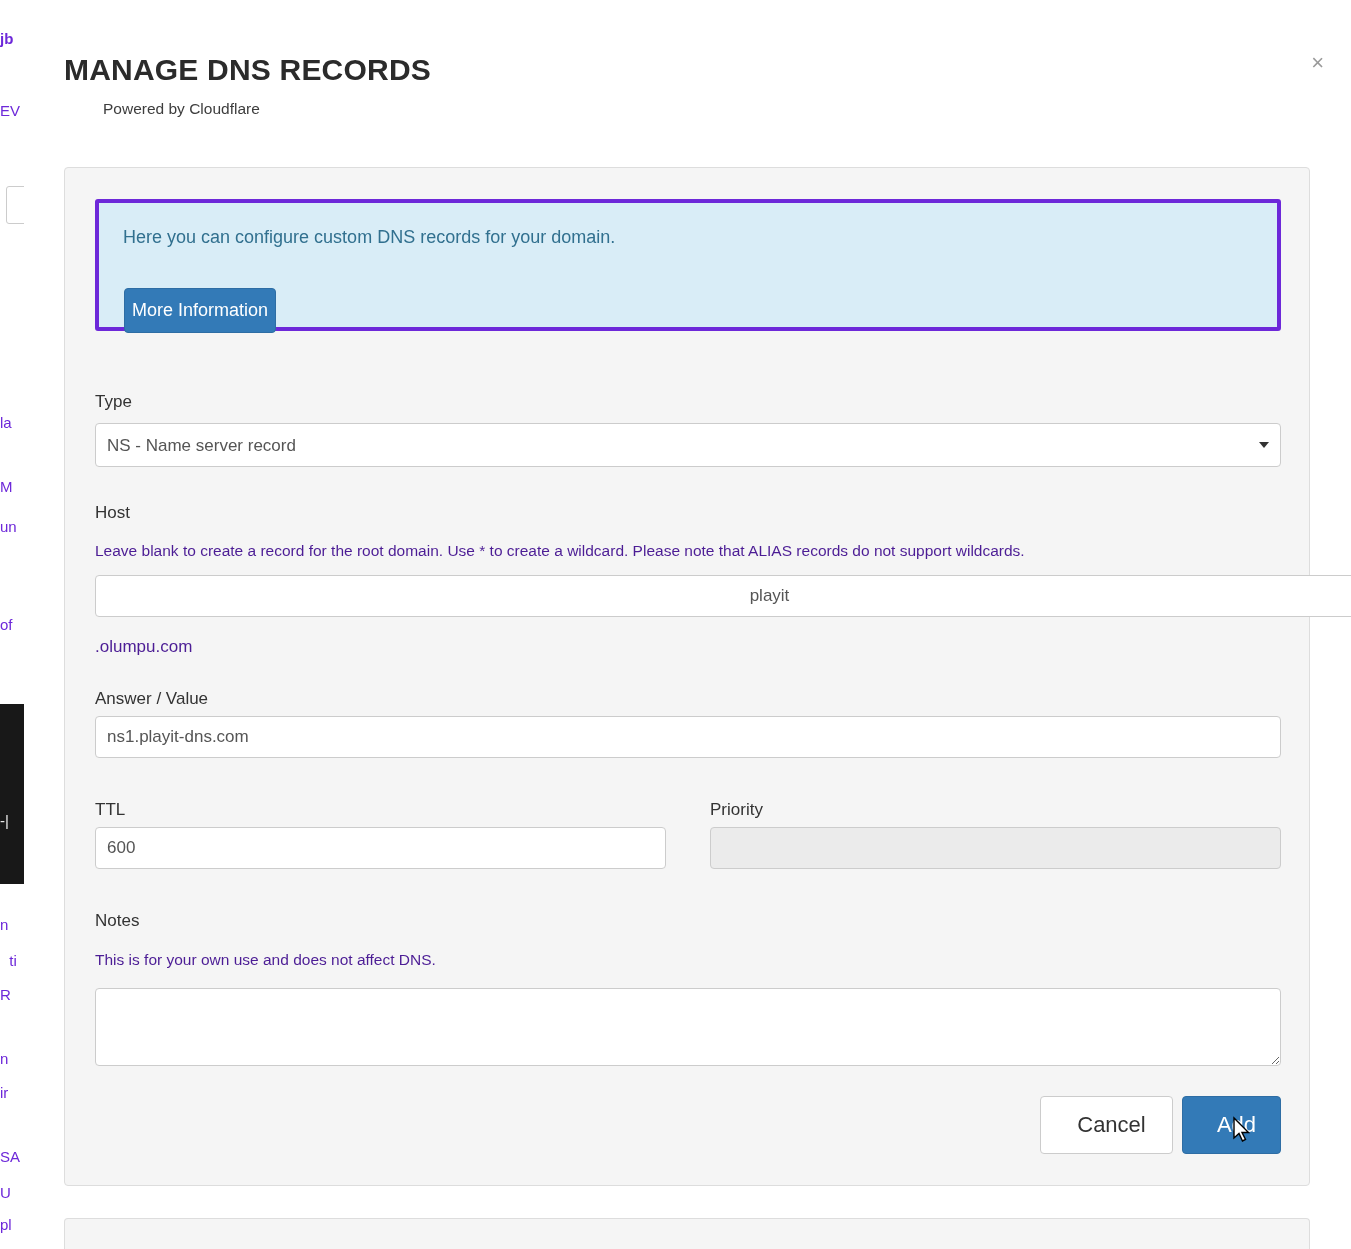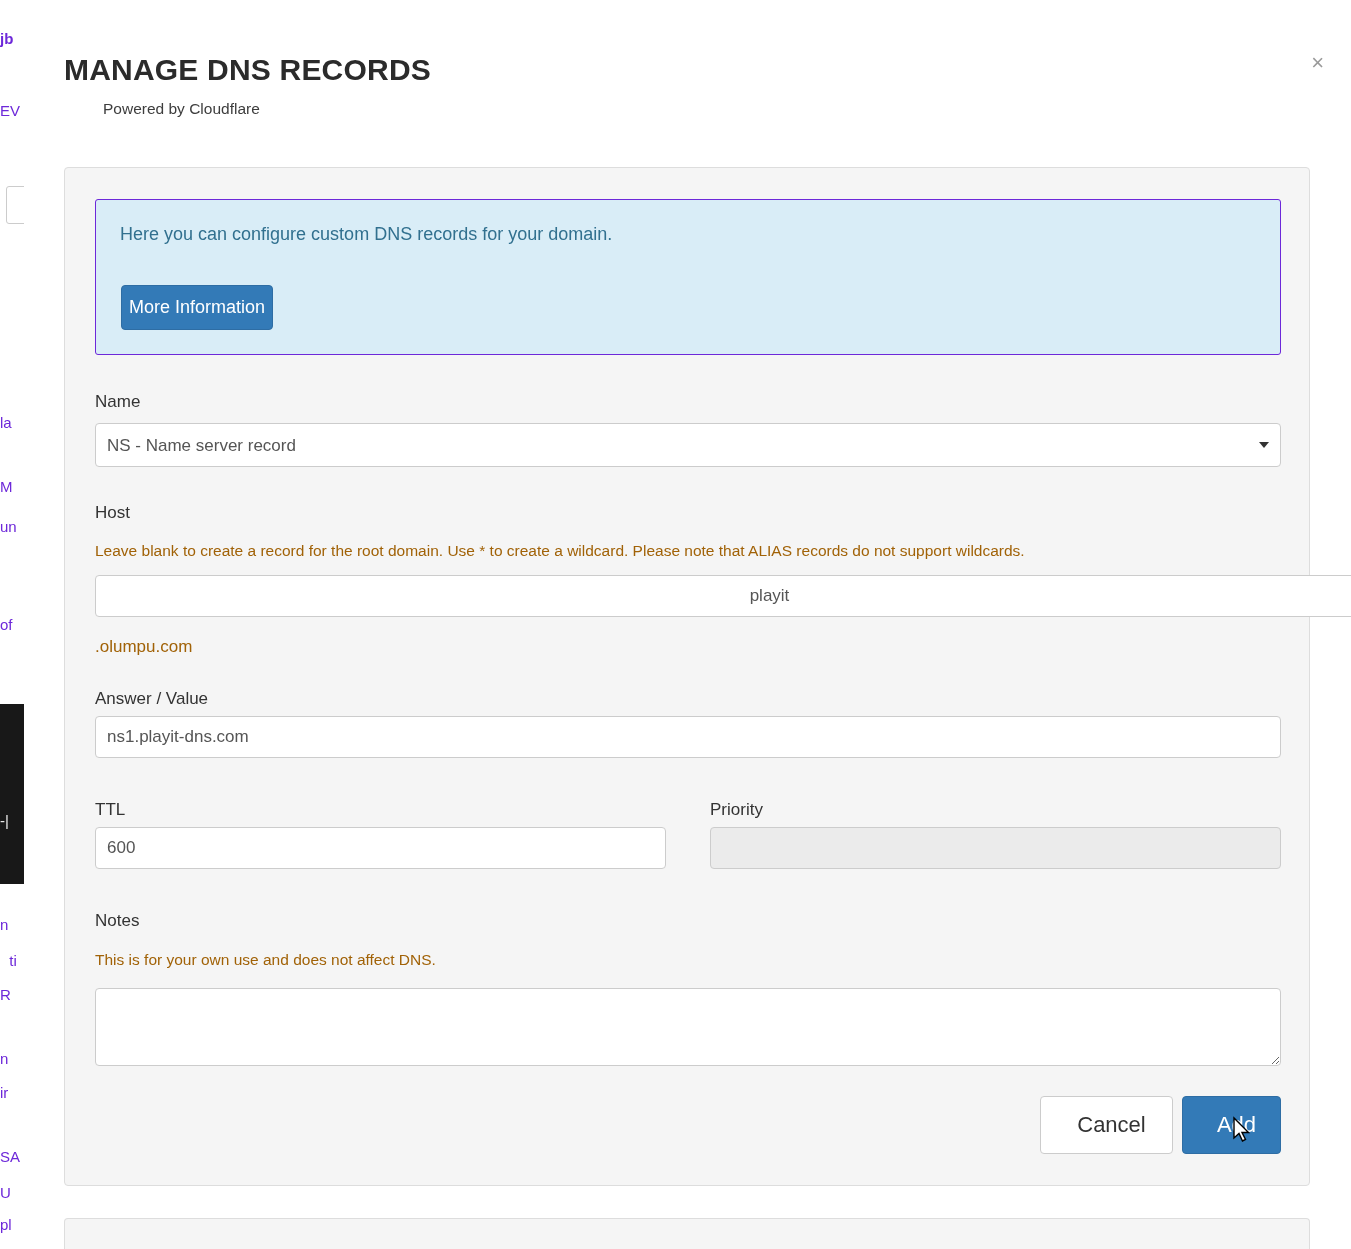--- a/index.html
+++ b/index.html
@@ -110,23 +110,23 @@
     border: 1px solid #dddddd;
     border-radius: 4px;
     box-sizing: border-box;
   }
 
   #info-box {
     position: absolute;
     left: 30px;
     top: 31px;
     width: 1186px;
-    height: 156px;
+    height: 132px;
     background: #d9edf7;
-    border: 1px solid #6d28d9;
+    border: 4px solid #6d28d9;
     border-radius: 3px;
     box-sizing: border-box;
   }
   #info-text {
     position: absolute;
     left: 24px;
     top: 24px;
     font-size: 18px;
     color: #31708f;
   }
@@ -147,21 +147,21 @@
   }
 
   .field-label {
     position: absolute;
     font-size: 17px;
     color: #333333;
   }
   .field-help {
     position: absolute;
     font-size: 15.5px;
-    color: #a16207;
+    color: #4c1d95;
   }
   .txt-input {
     position: absolute;
     box-sizing: border-box;
     height: 42px;
     padding: 0 11px;
     font-size: 17px;
     font-family: "Liberation Sans", sans-serif;
     color: #555555;
     background: #ffffff;
@@ -307,21 +307,21 @@
   <div id="modal-title">MANAGE DNS RECORDS</div>
   <div id="modal-subtitle">Powered by Cloudflare</div>
 
   <div id="panel">
 
     <div id="info-box">
       <div id="info-text">Here you can configure custom DNS records for your domain.</div>
       <button id="more-info-btn">More Information</button>
     </div>
 
-    <div class="field-label" style="left:30px; top:224px;">Name</div>
+    <div class="field-label" style="left:30px; top:224px;">Type</div>
     <div id="type-select-wrap">
       <select id="type-select">
         <option>NS - Name server record</option>
       </select>
       <span id="type-caret"></span>
     </div>
 
     <div class="field-label" style="left:30px; top:335px;">Host</div>
     <div class="field-help" style="left:30px; top:374px;">Leave blank to create a record for the root domain. Use * to create a wildcard. Please note that ALIAS records do not support wildcards.</div>
     <input class="txt-input" id="host-input" style="left: 30px; top: 407px; width: 1349px; text-align: center;" type="text" value="playit">

